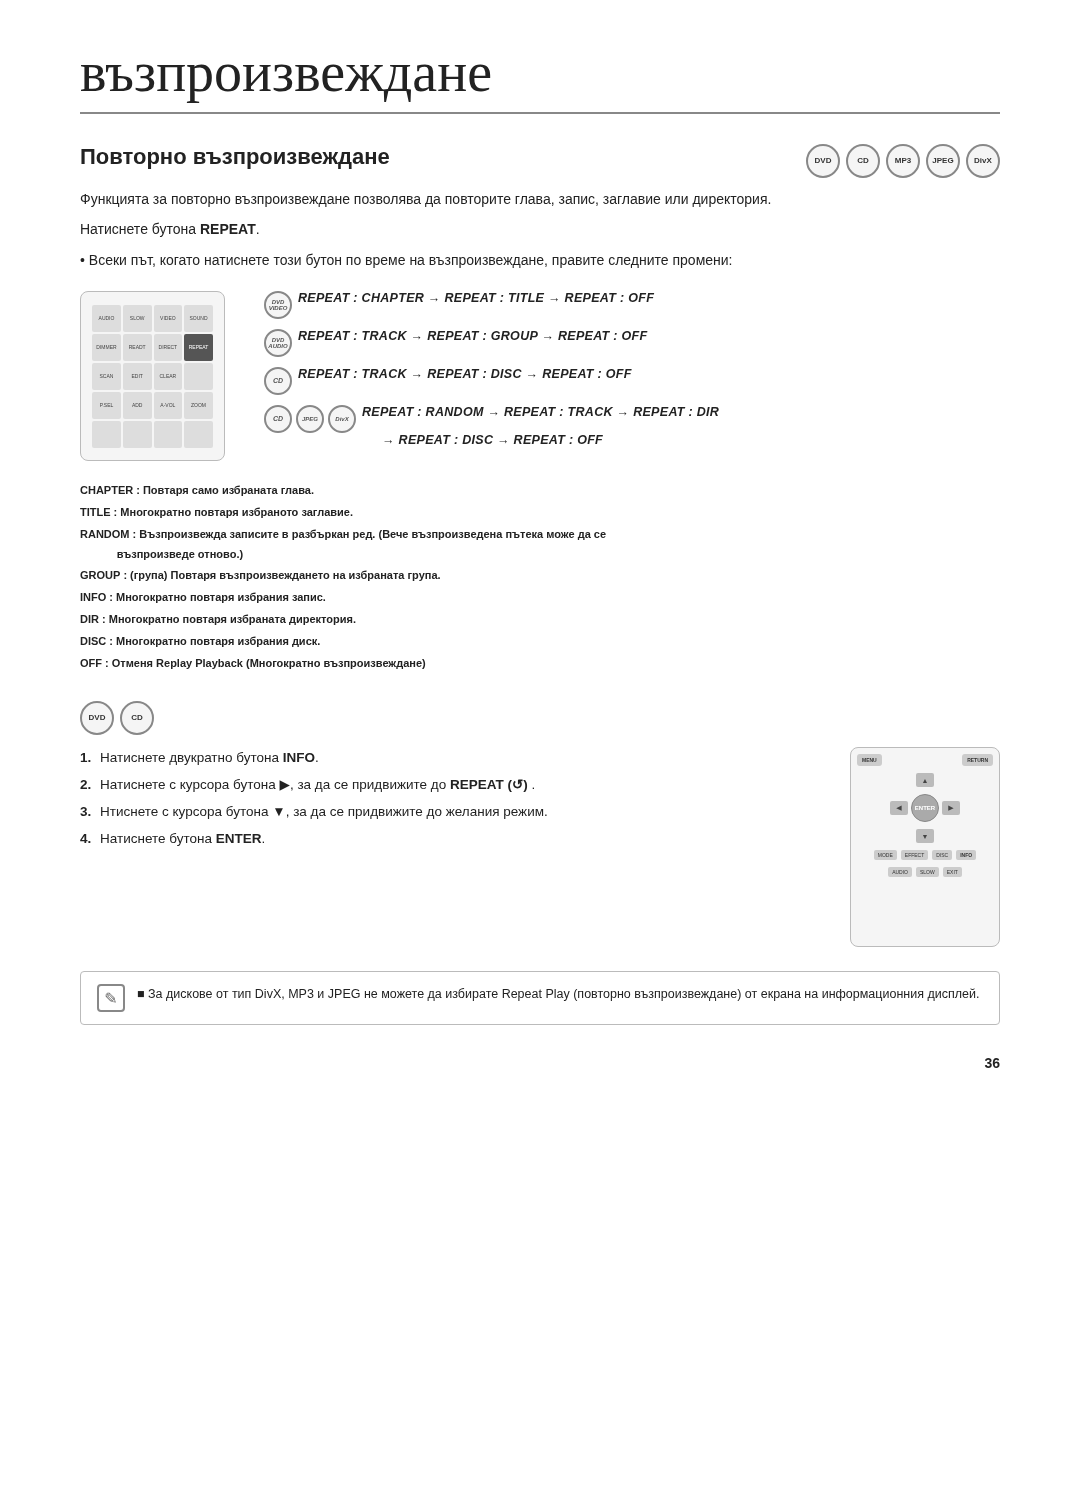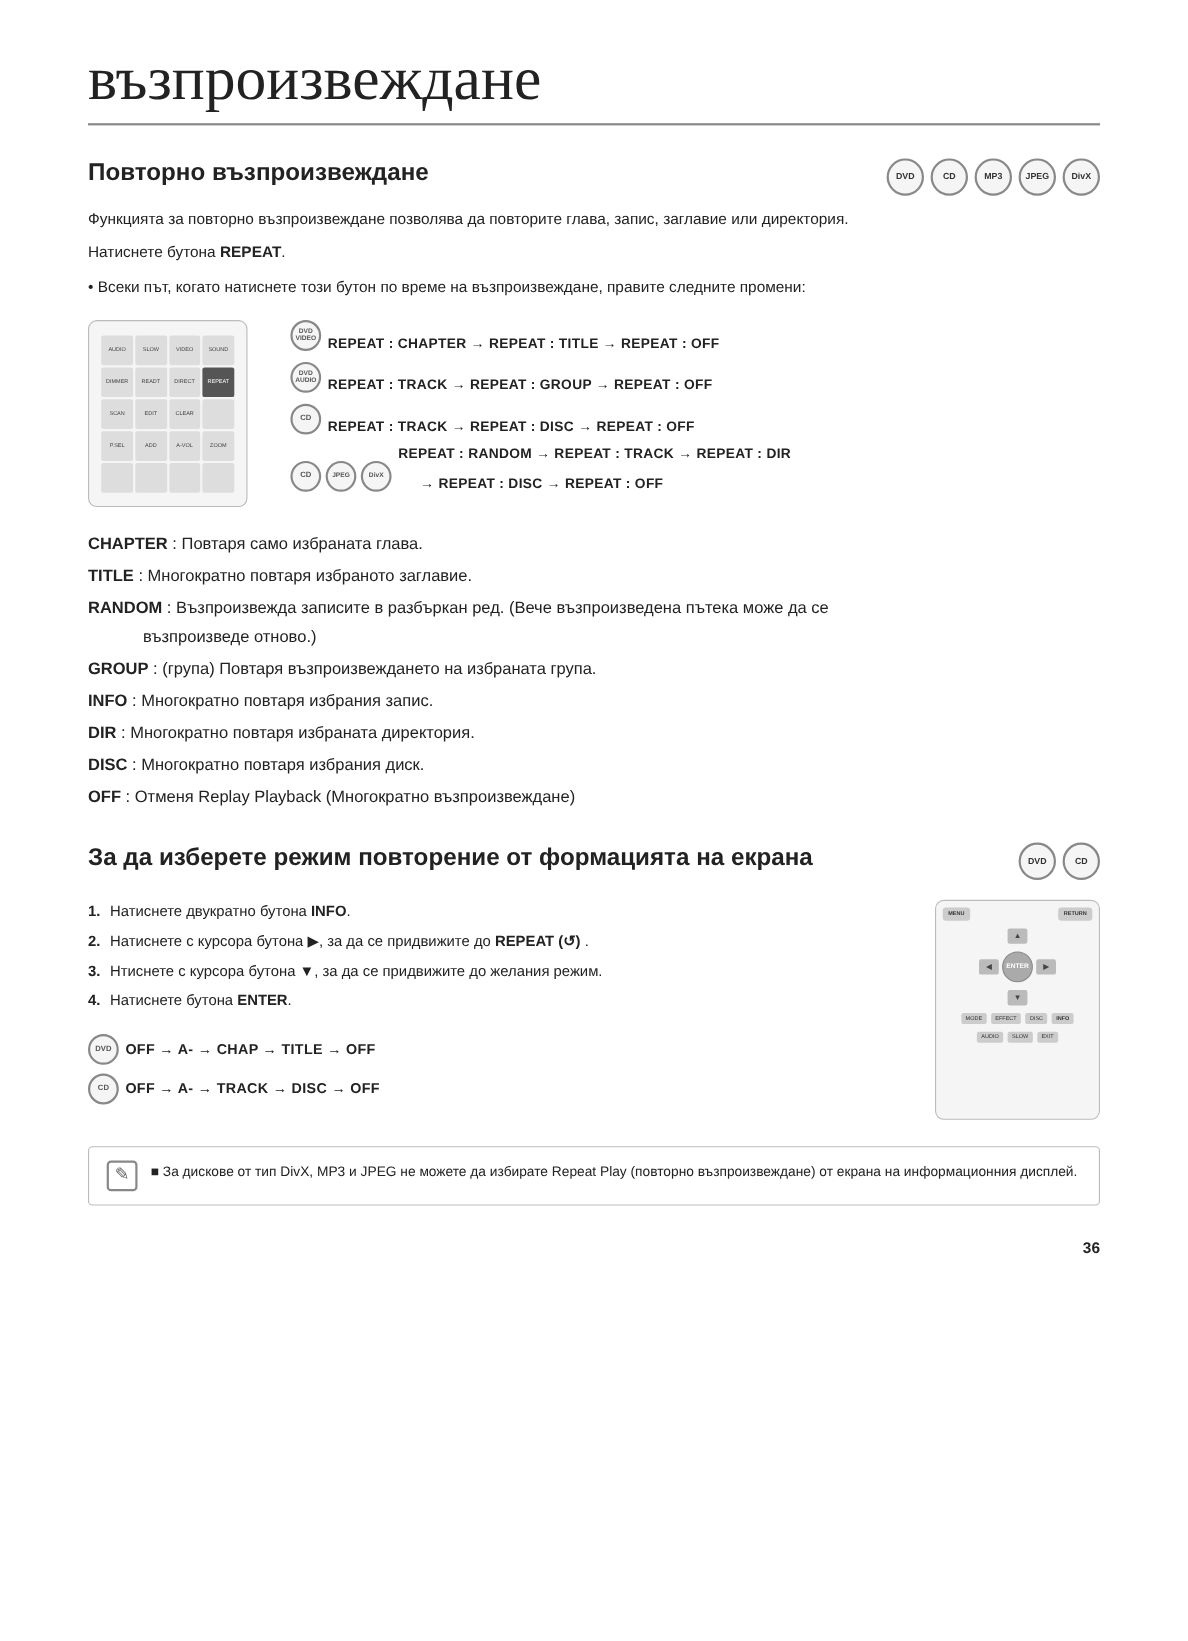--- a/index.html
+++ b/index.html
@@ -109,23 +109,24 @@
       justify-content: center;
       color: #444;
     }
     .remote-btn-small.highlighted {
       background: #555;
       color: #fff;
     }
 
     .seq-row {
       display: flex;
-      align-items: flex-end;
+      align-items: flex-start;
       gap: 6px;
       margin-bottom: 10px;
+      font-style: italic;
     }
     .seq-disc-icon {
       width: 28px;
       height: 28px;
       border-radius: 50%;
       border: 2px solid #888;
       display: flex;
       align-items: center;
       justify-content: center;
       font-size: 7px;
@@ -138,22 +139,23 @@
       flex-shrink: 0;
     }
     .seq-text {
       font-size: 12.5px;
       font-weight: bold;
       letter-spacing: 0.3px;
     }
 
     .definitions-block {
       margin: 18px 0;
-      font-size: 15px;
+      font-size: 11px;
       line-height: 1.8;
+      font-weight: bold;
     }
     .definitions-block p { margin-bottom: 2px; }
 
     .section2-header {
       display: flex;
       align-items: flex-start;
       justify-content: space-between;
       margin-top: 28px;
       margin-bottom: 12px;
     }
@@ -441,21 +443,20 @@
   <p><strong>TITLE</strong> : Многократно повтаря избраното заглавие.</p>
   <p><strong>RANDOM</strong> : Възпроизвежда записите в разбъркан ред. (Вече възпроизведена пътека може да се<br>&nbsp;&nbsp;&nbsp;&nbsp;&nbsp;&nbsp;&nbsp;&nbsp;&nbsp;&nbsp;&nbsp;&nbsp;възпроизведе отново.)</p>
   <p><strong>GROUP</strong> : (група) Повтаря възпроизвеждането на избраната група.</p>
   <p><strong>INFO</strong> : Многократно повтаря избрания запис.</p>
   <p><strong>DIR</strong> : Многократно повтаря избраната директория.</p>
   <p><strong>DISC</strong> : Многократно повтаря избрания диск.</p>
   <p><strong>OFF</strong> : Отменя Replay Playback (Многократно възпроизвеждане)</p>
 </div>
 
 <div class="section2-header">
-  <h2 class="section-title">За да изберете режим повторение от формацията на екрана</h2>
   <div class="section2-disc-icons">
     <div class="disc-icon dvd">DVD</div>
     <div class="disc-icon cd">CD</div>
   </div>
 </div>
 
 <div class="section2-content">
   <div class="section2-text">
     <ol class="steps-list">
       <li>
@@ -469,32 +470,20 @@
       <li>
         <span class="step-num">3.</span>
         Нтиснете с курсора бутона ▼, за да се придвижите до желания режим.
       </li>
       <li>
         <span class="step-num">4.</span>
         Натиснете бутона <strong>ENTER</strong>.
       </li>
     </ol>
 
-    <div class="off-sequence-block">
-
-      <div class="off-seq-row">
-        <div class="off-seq-disc-icon" style="font-size:7px;">DVD</div>
-        <span class="off-seq-text">OFF → A- → CHAP → TITLE → OFF</span>
-      </div>
-
-      <div class="off-seq-row">
-        <div class="off-seq-disc-icon" style="font-size:7px;">CD</div>
-        <span class="off-seq-text">OFF → A- → TRACK → DISC → OFF</span>
-      </div>
-    </div>
   </div>
 
   <div class="remote-thumb2">
 
     <div class="remote2-top-row">
       <div class="remote2-btn">MENU</div>
       <div class="remote2-btn">RETURN</div>
     </div>
 
     <div class="remote2-circle-area">

